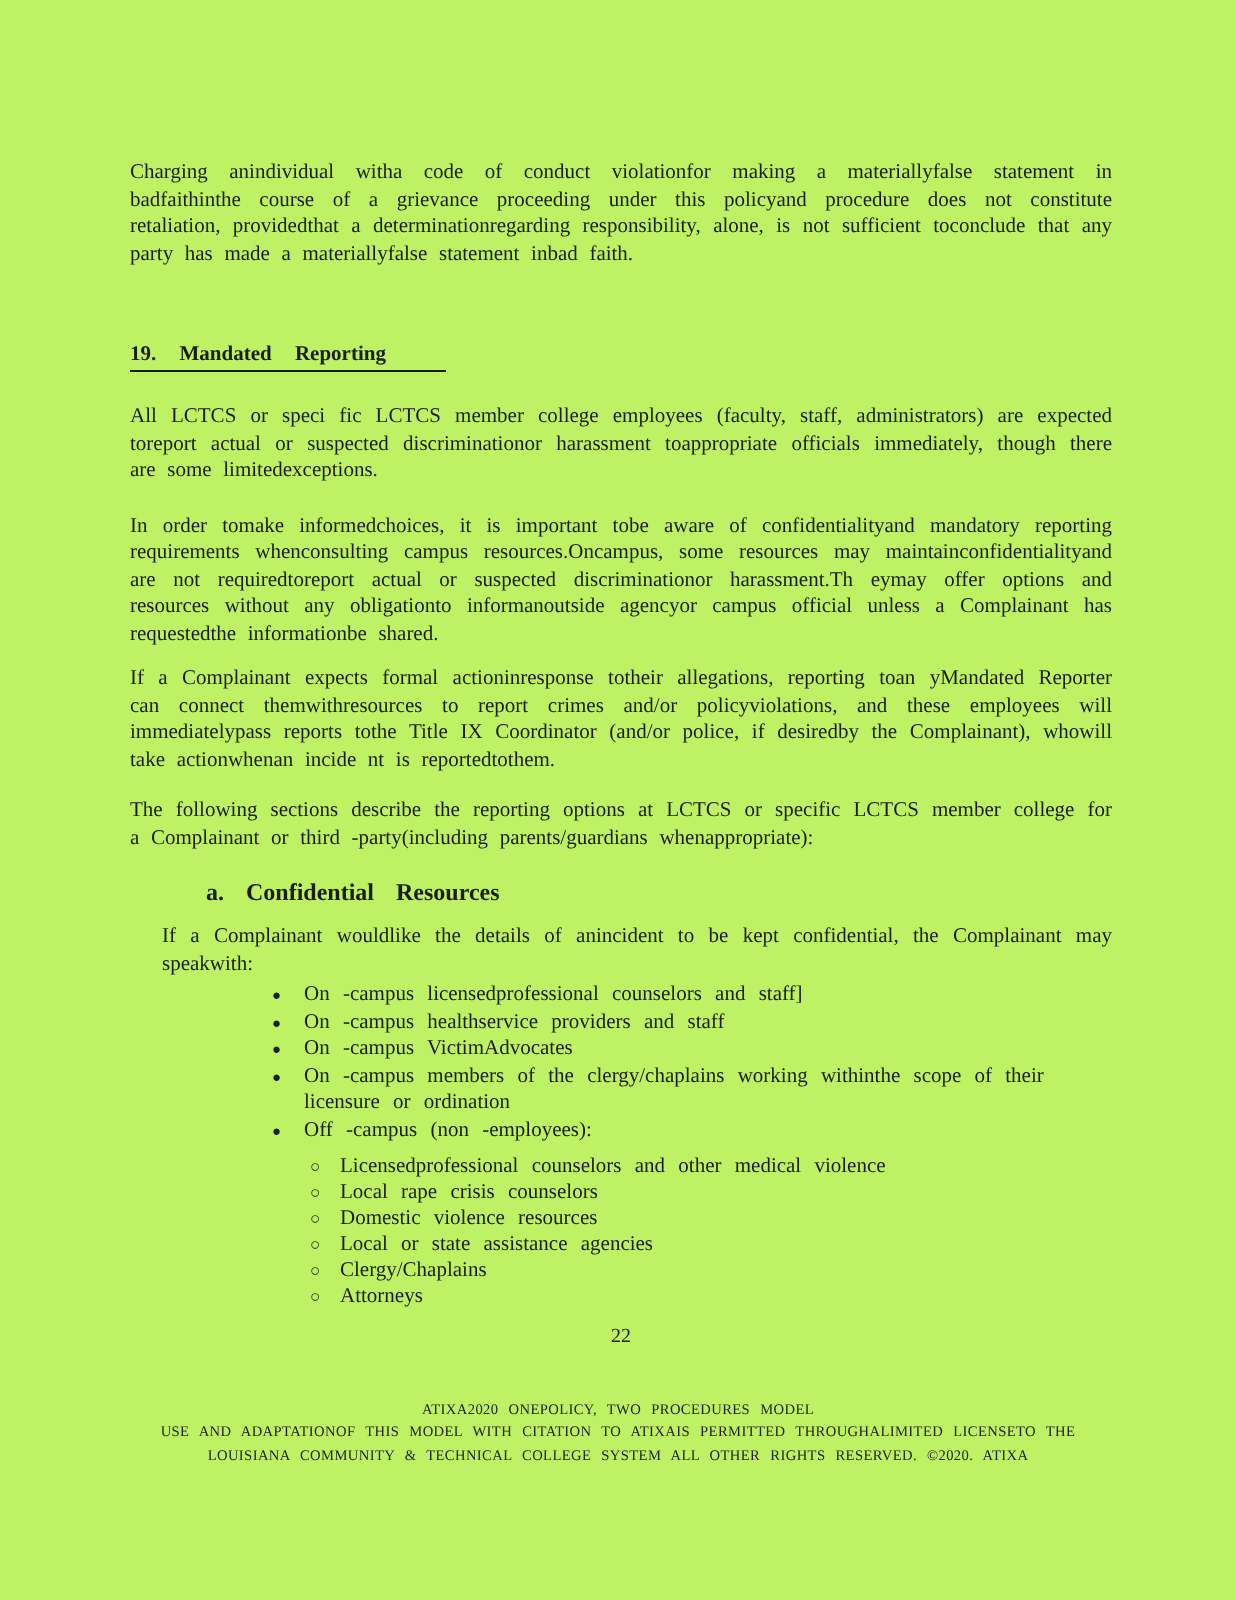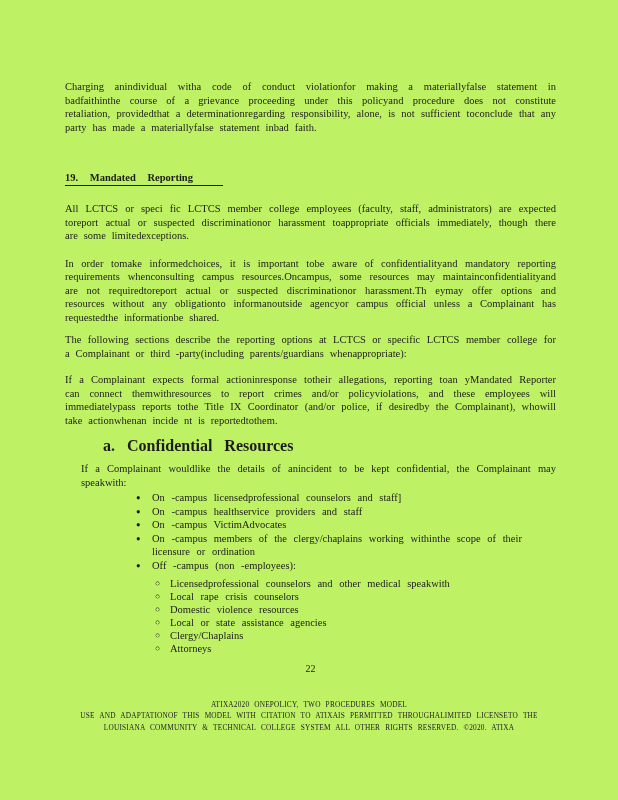--- a/index.html
+++ b/index.html
@@ -34,21 +34,21 @@
     display: inline-block;
     border-bottom: 1.2px solid #1c1c1c;
     padding-right: 30px;
     word-spacing: 9px;
   }
   .para-all-lctcs       { margin-bottom: 14px; }
   .para-in-order        { margin-bottom: 9px; }
   .para-expects         { margin-bottom: 12px; }
   .para-following       { margin-bottom: 13px; }
   .subsection-heading {
-    font-size: 16px;
+    font-size: 12px;
     line-height: 14px;
     font-weight: bold;
     margin: 0 0 9px 38px;
     word-spacing: 8px;
   }
   .para-details         { margin-bottom: 2px; margin-left: 16px; }
   .bullet-list { margin: 0; }
   .bullet-row {
     display: flex;
     align-items: flex-start;
@@ -106,23 +106,23 @@
   <div class="content">
 
     <p class="body-text para-charging">Charging anindividual witha code of conduct violationfor making a materiallyfalse statement in badfaithinthe course of a grievance proceeding under this policyand procedure does not constitute retaliation, providedthat a determinationregarding responsibility, alone, is not sufficient toconclude that any party has made a materiallyfalse statement inbad faith.</p>
 
     <h3 class="section-heading"><span class="underline">19. Mandated Reporting</span></h3>
 
     <p class="body-text para-all-lctcs">All LCTCS or speci fic LCTCS member college employees (faculty, staff, administrators) are expected toreport actual or suspected discriminationor harassment toappropriate officials immediately, though there are some limitedexceptions.</p>
 
     <p class="body-text para-in-order">In order tomake informedchoices, it is important tobe aware of confidentialityand mandatory reporting requirements whenconsulting campus resources.Oncampus, some resources may maintainconfidentialityand are not requiredtoreport actual or suspected discriminationor harassment.Th eymay offer options and resources without any obligationto informanoutside agencyor campus official unless a Complainant has requestedthe informationbe shared.</p>
 
+    <p class="body-text para-expects">If a Complainant expects formal actioninresponse totheir allegations, reporting toan yMandated Reporter can connect themwithresources to report crimes and/or policyviolations, and these employees will immediatelypass reports tothe Title IX Coordinator (and/or police, if desiredby the Complainant), whowill take actionwhenan incide nt is reportedtothem.</p>
+
     <p class="body-text para-following">The following sections describe the reporting options at LCTCS or specific LCTCS member college for a Complainant or third -party(including parents/guardians whenappropriate):</p>
-
-    <p class="body-text para-expects">If a Complainant expects formal actioninresponse totheir allegations, reporting toan yMandated Reporter can connect themwithresources to report crimes and/or policyviolations, and these employees will immediatelypass reports tothe Title IX Coordinator (and/or police, if desiredby the Complainant), whowill take actionwhenan incide nt is reportedtothem.</p>
 
     <h4 class="subsection-heading">a. Confidential Resources</h4>
 
     <p class="body-text para-details">If a Complainant wouldlike the details of anincident to be kept confidential, the Complainant may speakwith:</p>
 
     <div class="bullet-list">
       <div class="bullet-row">
         <span class="glyph">●</span>
         <span class="btext">On -campus licensedprofessional counselors and staff]</span>
       </div>
@@ -139,21 +139,21 @@
         <span class="btext">On -campus members of the clergy/chaplains working withinthe scope of their licensure or ordination</span>
       </div>
       <div class="bullet-row">
         <span class="glyph">●</span>
         <span class="btext">Off -campus (non -employees):</span>
       </div>
 
       <div class="sub-bullet-list">
         <div class="sub-bullet-row">
           <span class="glyph">○</span>
-          <span class="btext">Licensedprofessional counselors and other medical speakwith</span>
+          <span class="btext">Licensedprofessional counselors and other medical violence</span>
         </div>
         <div class="sub-bullet-row">
           <span class="glyph">○</span>
           <span class="btext">Local rape crisis counselors</span>
         </div>
         <div class="sub-bullet-row">
           <span class="glyph">○</span>
           <span class="btext">Domestic violence resources</span>
         </div>
         <div class="sub-bullet-row">

